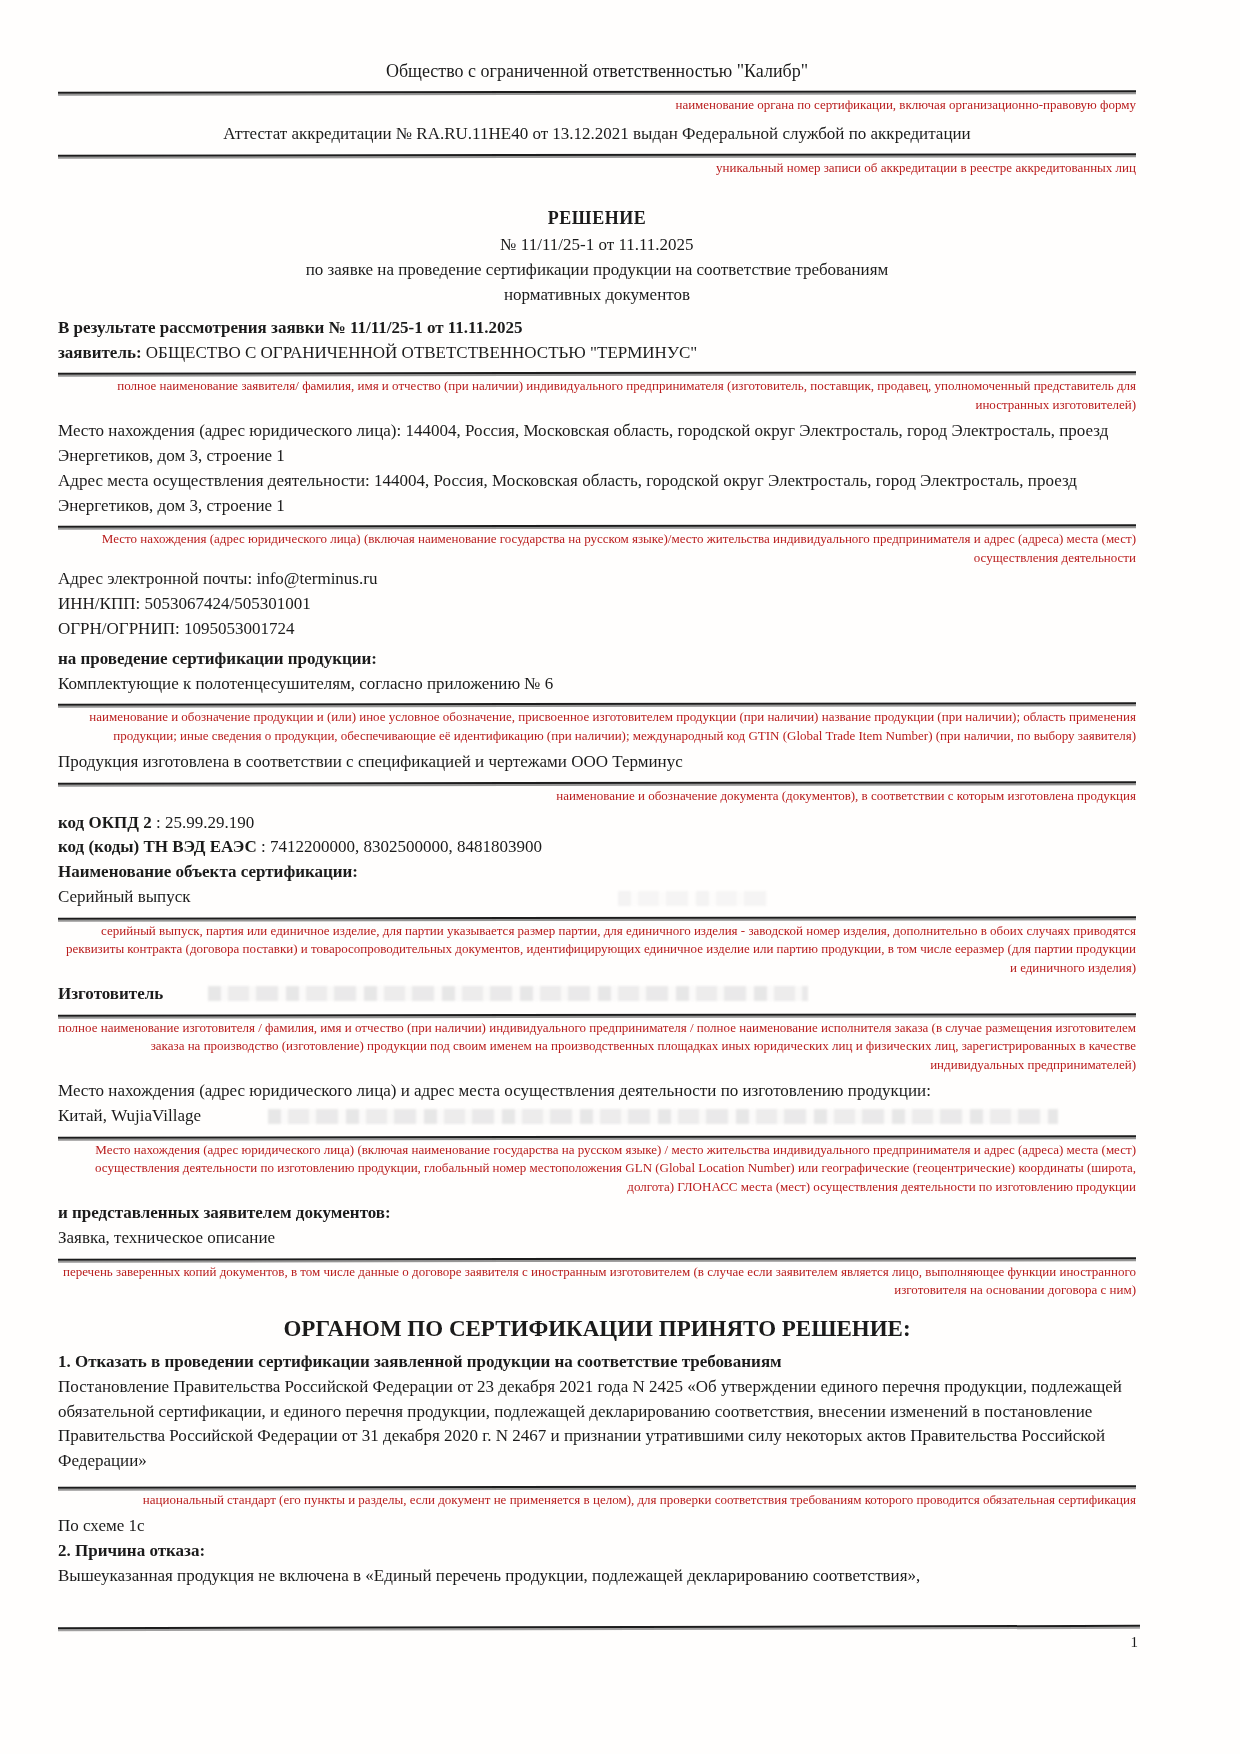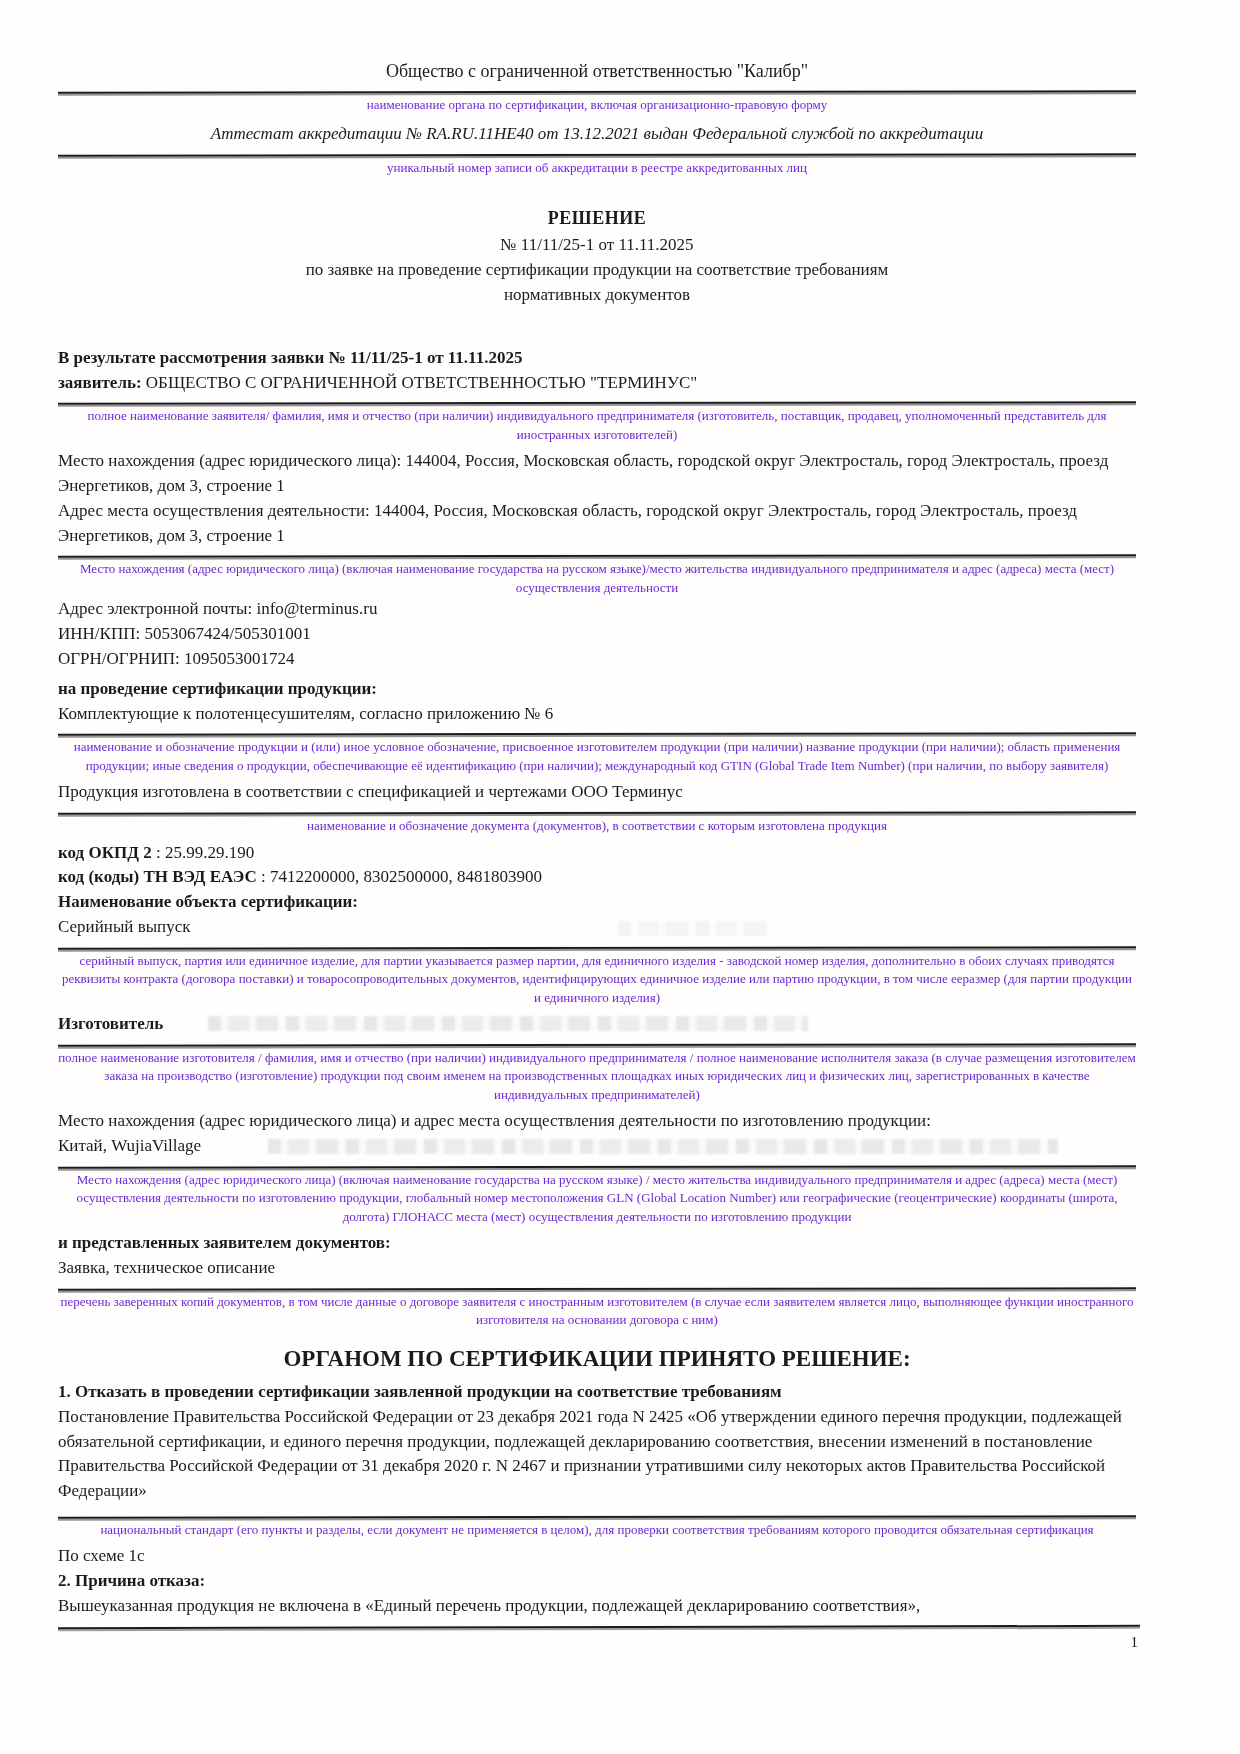--- a/index.html
+++ b/index.html
@@ -9,36 +9,36 @@
     height: 1754px;
     margin: 0 auto;
     background: #fffefd;
     color: #1b1b1b;
     font-family: "Liberation Serif", "DejaVu Serif", serif;
     overflow: hidden;
     box-sizing: border-box;
     padding: 50px 104px 1px 58px;
   }
   .txt   { font-size: 17px; line-height: 1.46; margin: 0; }
-  .cap   { font-size: 13px; line-height: 1.42; text-align: center; margin: 2px 0 0; color: #6d28d9; }
+  .cap   { font-size: 13px; line-height: 1.42; text-align: right; margin: 2px 0 0; color: #b91c1c; }
   .bold  { font-weight: 700; }
   .t-center { text-align: center; }
   .rule {
     border: 0;
     height: 2px;
     background: #1c1c1c;
     box-shadow: 0 2px 0 rgba(45,45,45,.5);
     margin: 7px 0 3px;
     transform: rotate(-0.08deg);
   }
   .org-name { font-size: 18px; margin-top: 8px; }
-  .accred   { margin-top: 7px; font-style: italic; }
+  .accred   { margin-top: 7px; }
   .doc-title { font-size: 18px; font-weight: 700; margin-top: 28px; letter-spacing: .5px; }
   .doc-number { font-weight: 400; margin-top: 2px; }
-  .result-line { margin-top: 38px; font-weight: 700; }
+  .result-line { margin-top: 8px; font-weight: 700; }
   .section-start { margin-top: 5px; }
   .decision-head { font-size: 23px; font-weight: 700; text-align: center; margin: 16px 0 8px; }
   .rule-wide-gap { margin-top: 12px; }
   .rel { position: relative; }
   
   .ghost {
     position: absolute;
     height: 15px;
     background: repeating-linear-gradient(90deg,
       rgba(110,110,118,.38) 0 13px, rgba(110,110,118,.06) 13px 20px,

